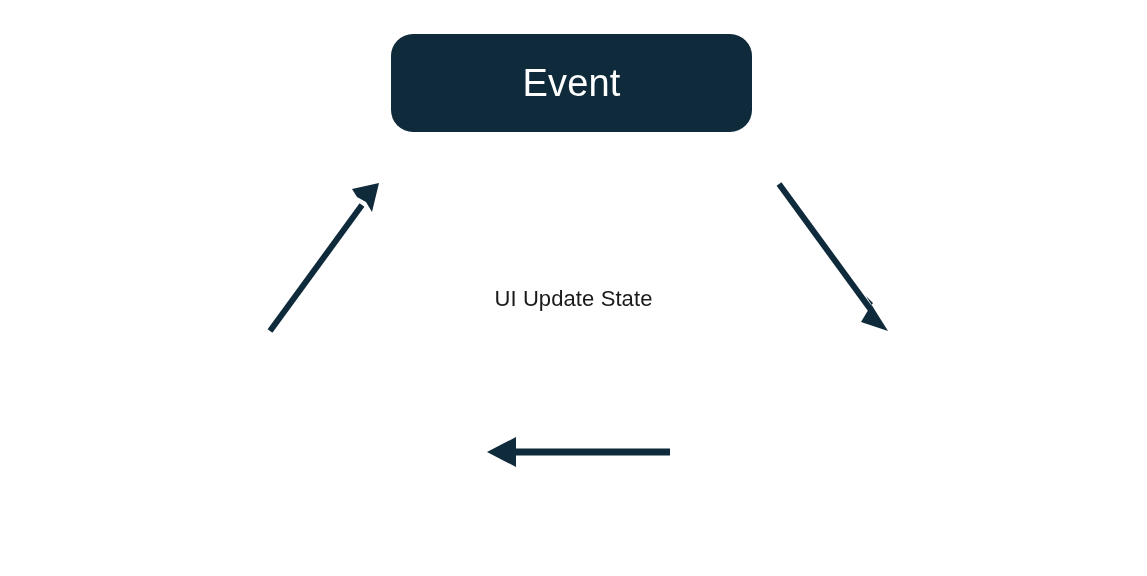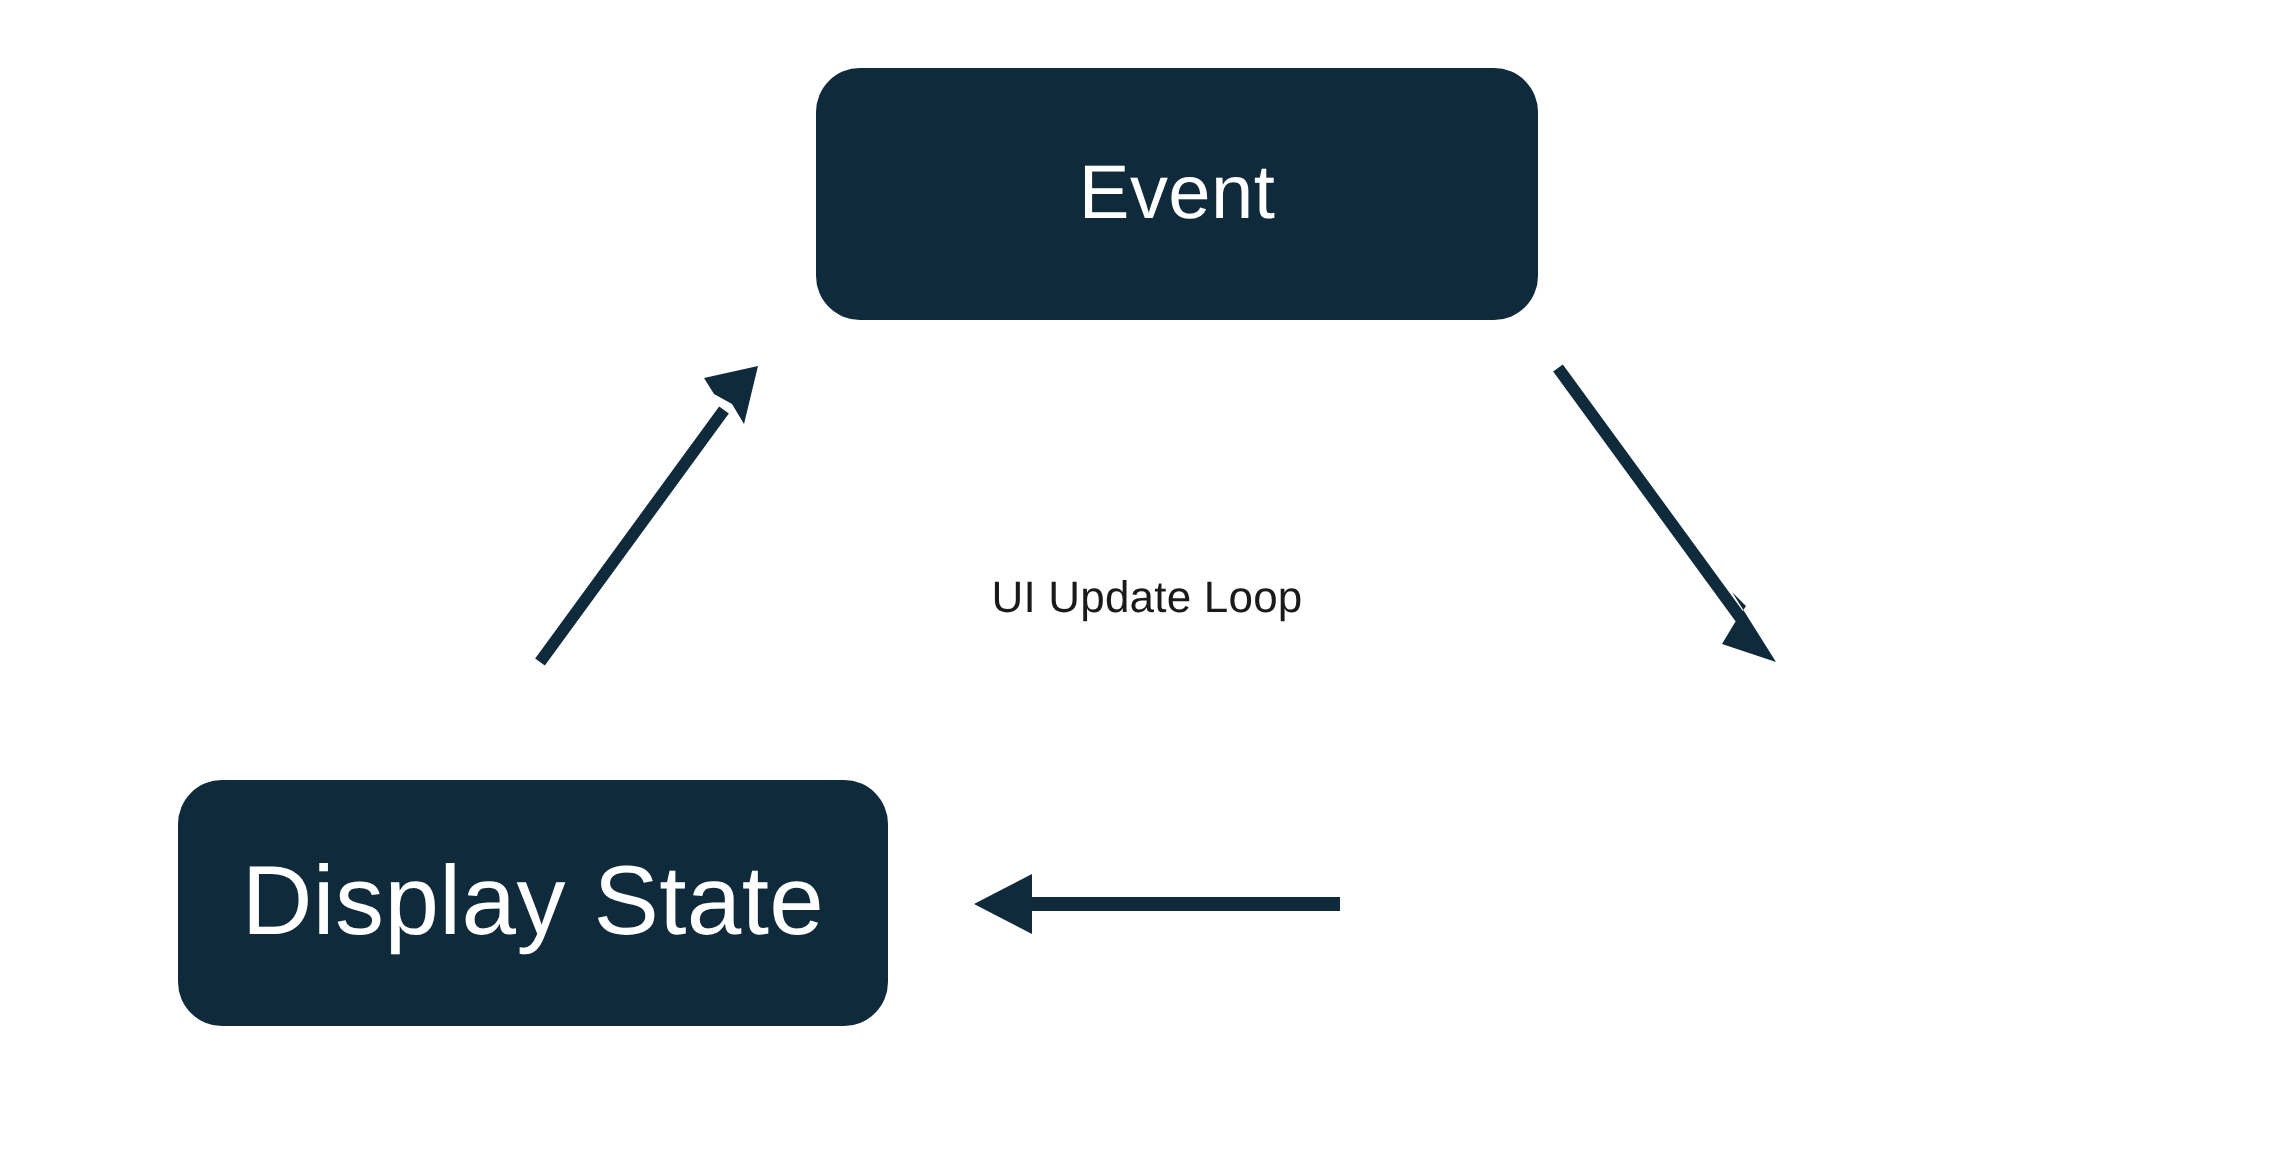--- a/index.html
+++ b/index.html
@@ -31,22 +31,21 @@
     font-family: "Liberation Sans", sans-serif;
     font-weight: 400;
     letter-spacing: 0.2px;
     line-height: 1;
     white-space: nowrap;
   }
   #node-event {
     left: 391px;
     top: 34px;
     width: 361px;
-    height: 126px;
-    margin-left: 17px;
+    height: 98px;
   }
   #node-event .node-label {
     font-size: 38px;
   }
   #node-display-state {
     left: 89px;
     top: 390px;
     width: 355px;
     height: 123px;
   }
@@ -104,20 +103,17 @@
     <g>
       <line x1="270" y1="331" x2="362" y2="205" stroke="#0f2a3a" stroke-width="6" stroke-linecap="butt"></line>
       <polygon points="379,183 372,212 366,202 357,197 352,189" fill="#0f2a3a"></polygon>
     </g>
   </svg>
 
   <div class="node" id="node-event">
     <span class="node-label">Event</span>
   </div>
 
-  <div class="node" id="node-display-state">
-    <span class="node-label">Display State</span>
-  </div>
 
 
-  <div id="loop-caption">UI Update Loop</div>
+  <div id="loop-caption">UI Update State</div>
 
 </div>
 
 </body></html>

